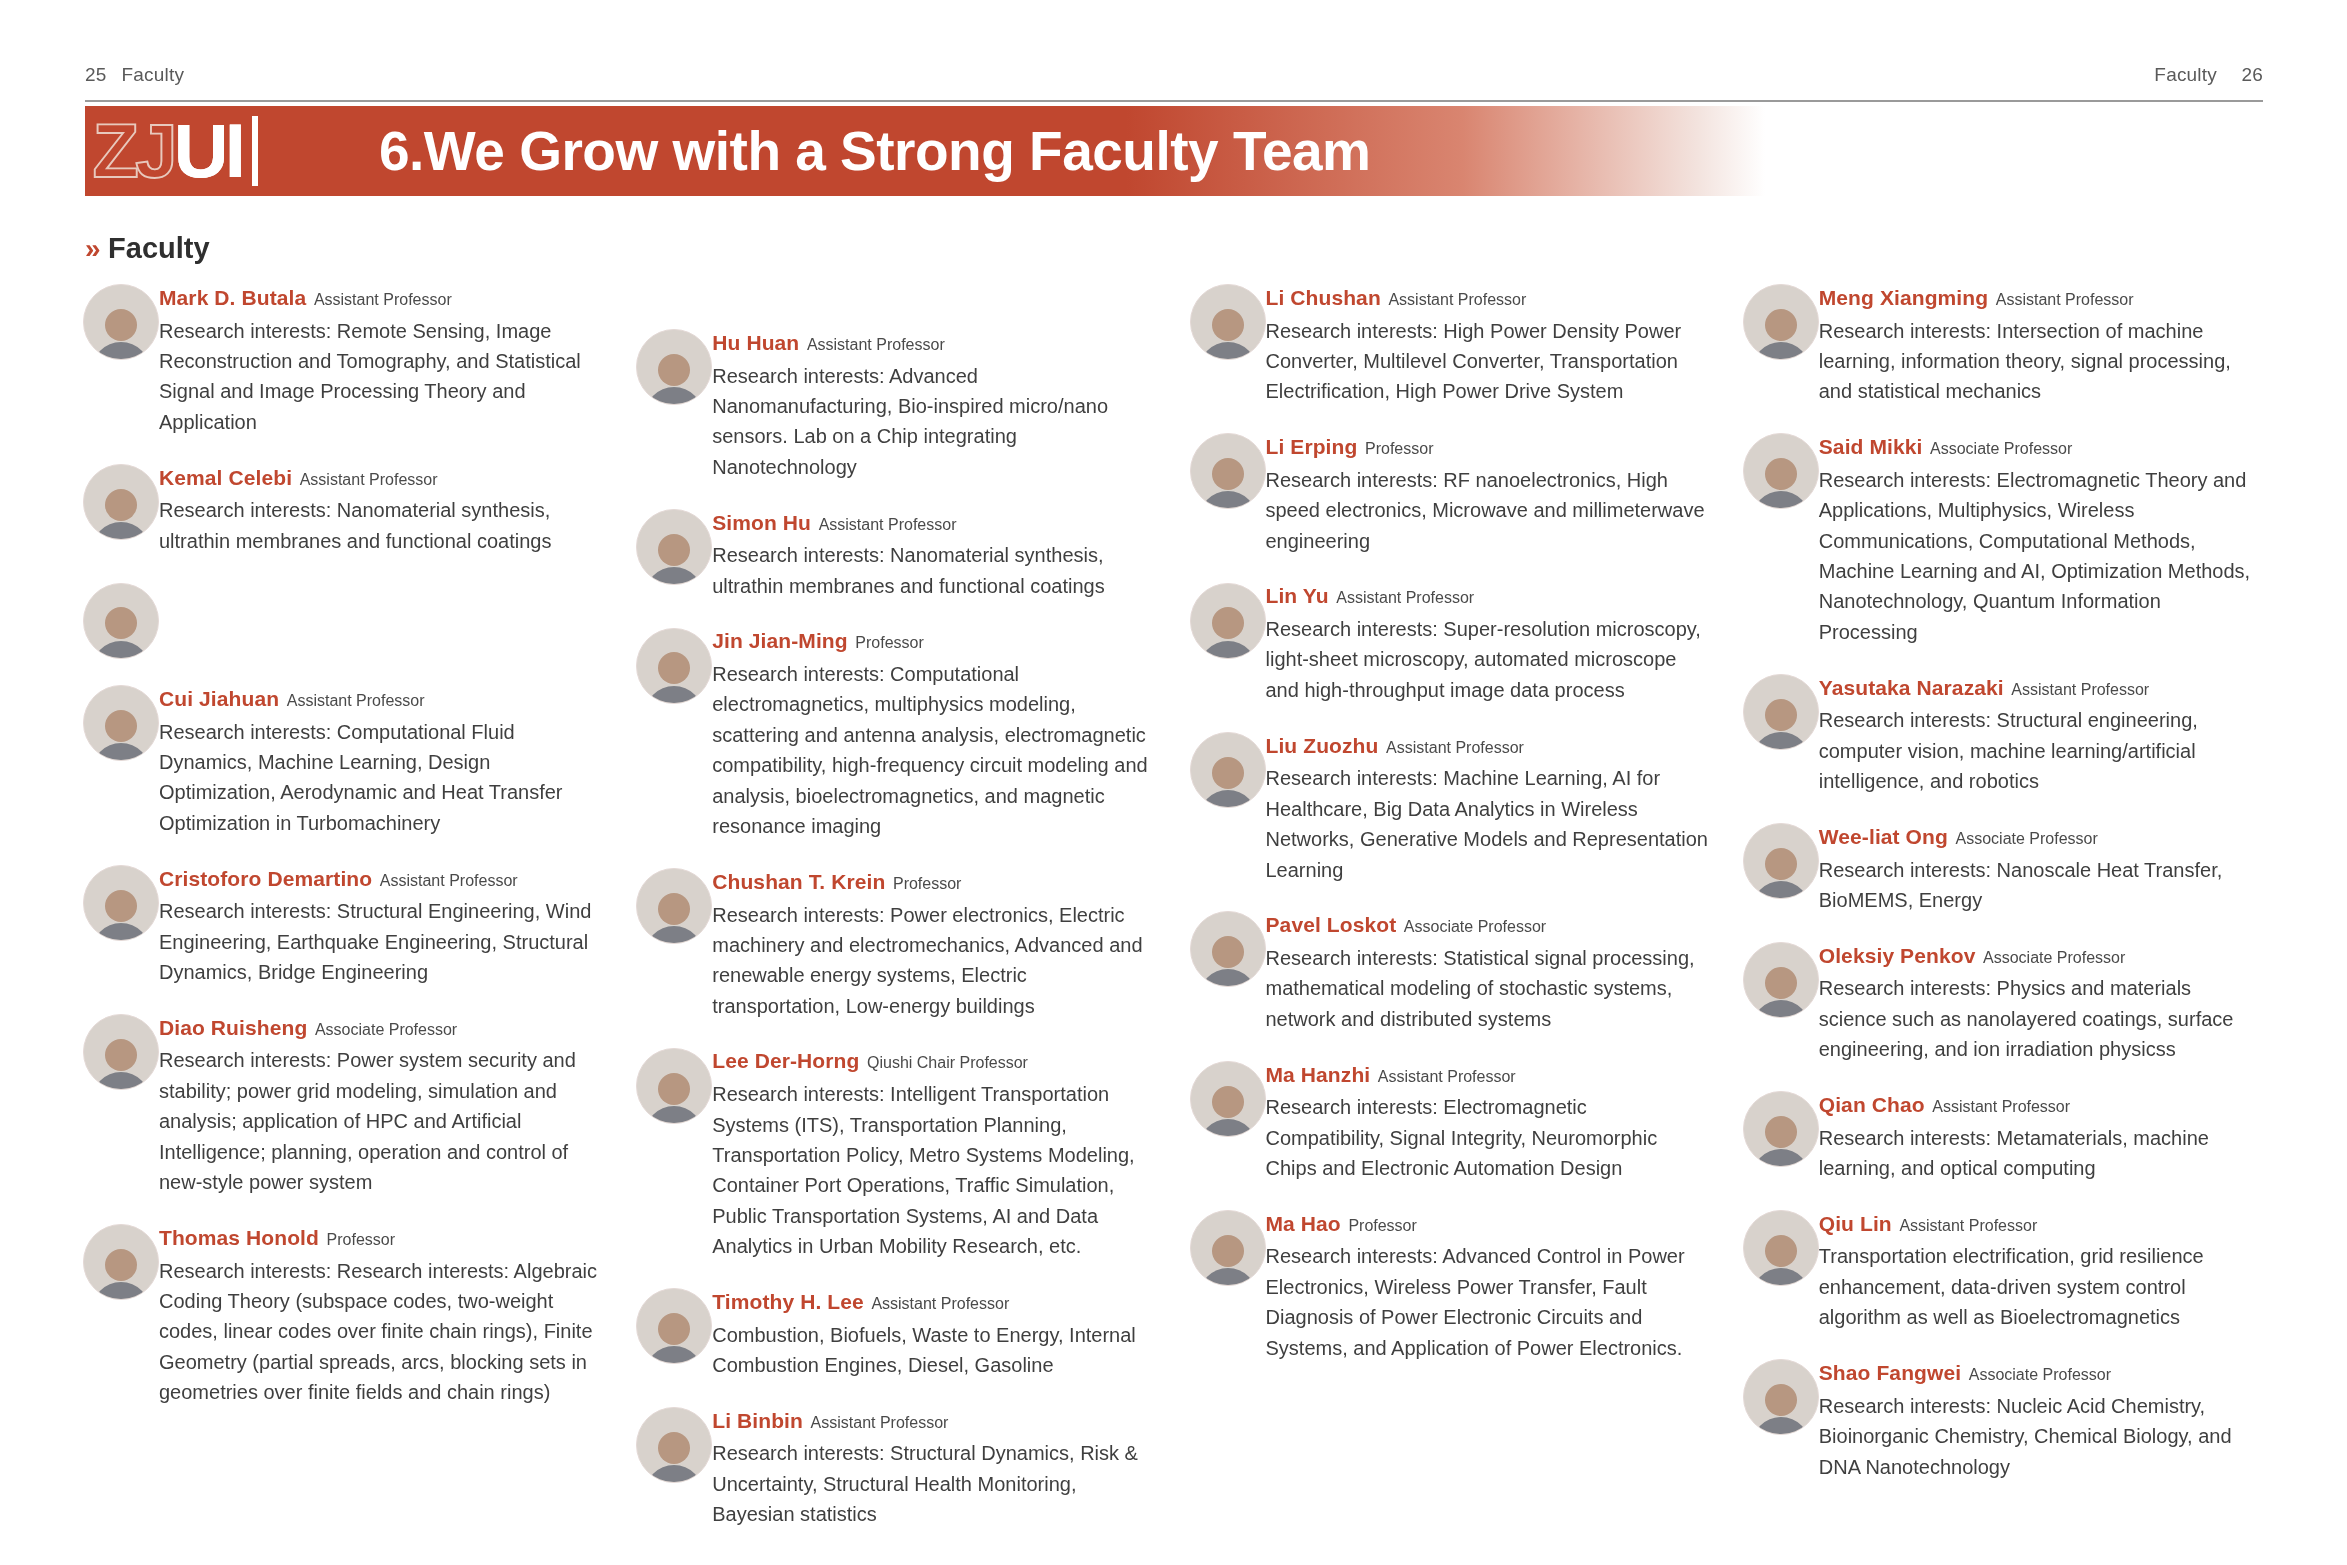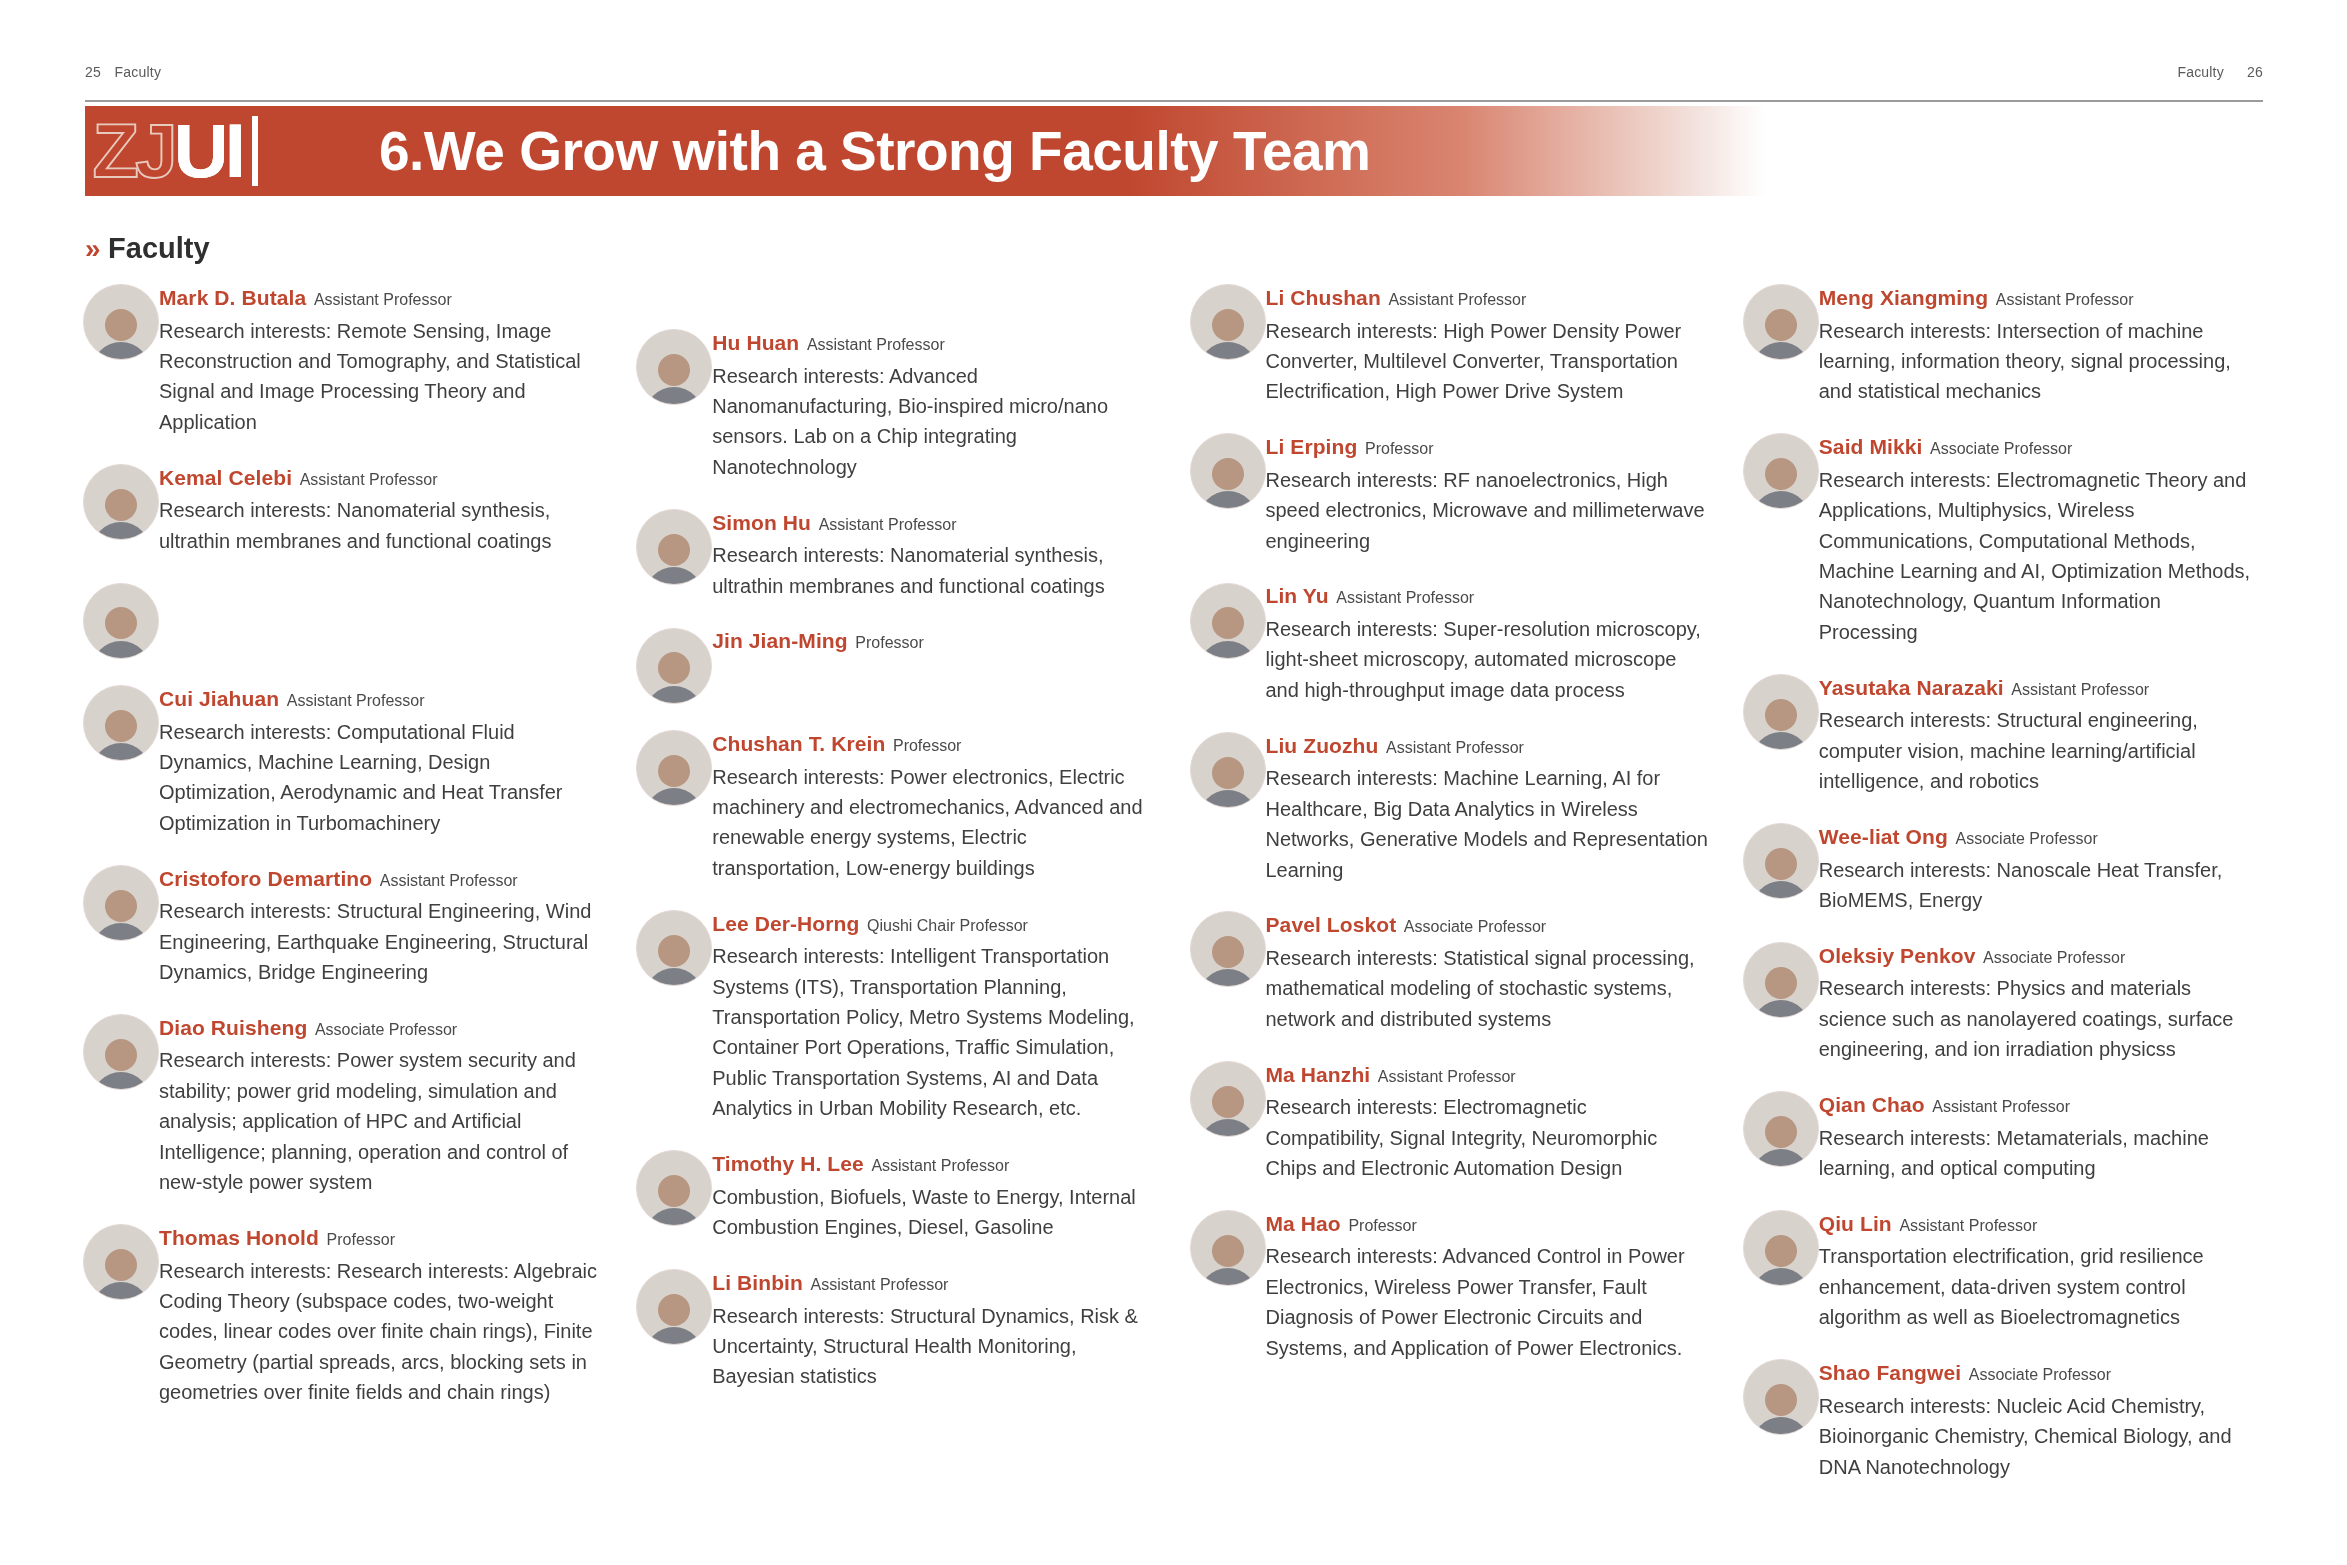--- a/index.html
+++ b/index.html
@@ -24,21 +24,21 @@
   }
 
   
   .running-heads {
     position: absolute;
     top: 64px;
     left: 85px;
     right: 85px;
     display: flex;
     justify-content: space-between;
-    font-size: 14px;
+    font-size: 19px;
     color: #5a5a5a;
     letter-spacing: 0.2px;
   }
   .running-heads .left span, .running-heads .right span { margin-right: 9.5px; }
   .running-heads .right span:last-child { margin-right: 0; margin-left: 9.5px; }
 
   .rule {
     position: absolute;
     top: 100px;
     left: 85px;
@@ -319,20 +319,21 @@
             <div class="pinterests">Research interests: Nanomaterial synthesis, ultrathin membranes and functional coatings</div>
           </div>
         </div>
         <div class="person">
           <div class="avatar">
             <div class="body"></div>
             <div class="face"></div>
           </div>
           <div class="ptext">
             <div><span class="pname">Jin Jian-Ming</span><span class="ptitle">Professor</span></div>
+            <div class="pinterests">Research interests: Computational electromagnetics, multiphysics modeling, scattering and antenna analysis, electromagnetic compatibility, high-frequency circuit modeling and analysis, bioelectromagnetics, and magnetic resonance imaging</div>
           </div>
         </div>
         <div class="person">
           <div class="avatar">
             <div class="body"></div>
             <div class="face"></div>
           </div>
           <div class="ptext">
             <div><span class="pname">Chushan T. Krein</span><span class="ptitle">Professor</span></div>
             <div class="pinterests">Research interests: Power electronics, Electric machinery and electromechanics, Advanced and renewable energy systems, Electric transportation, Low-energy buildings</div>

